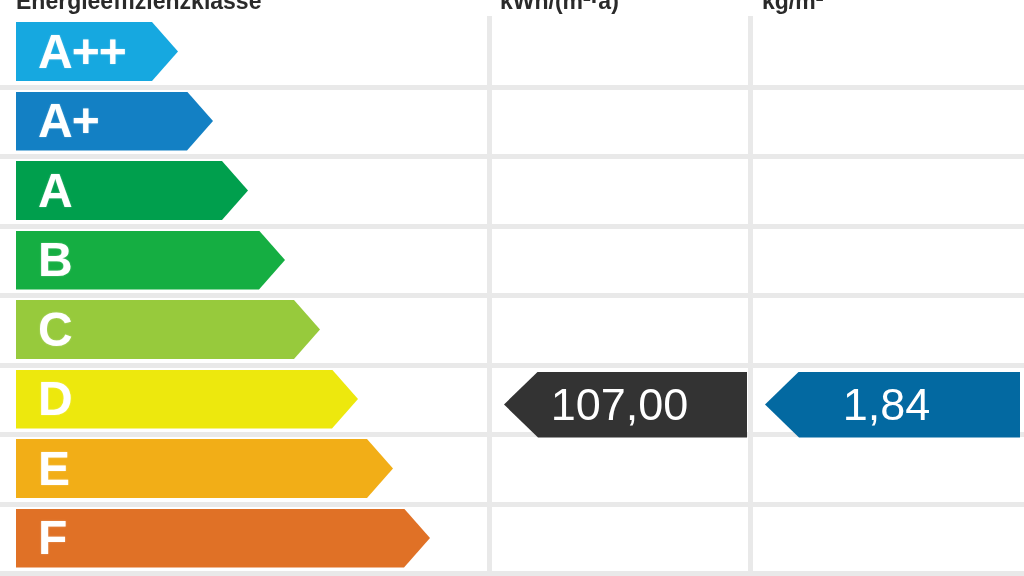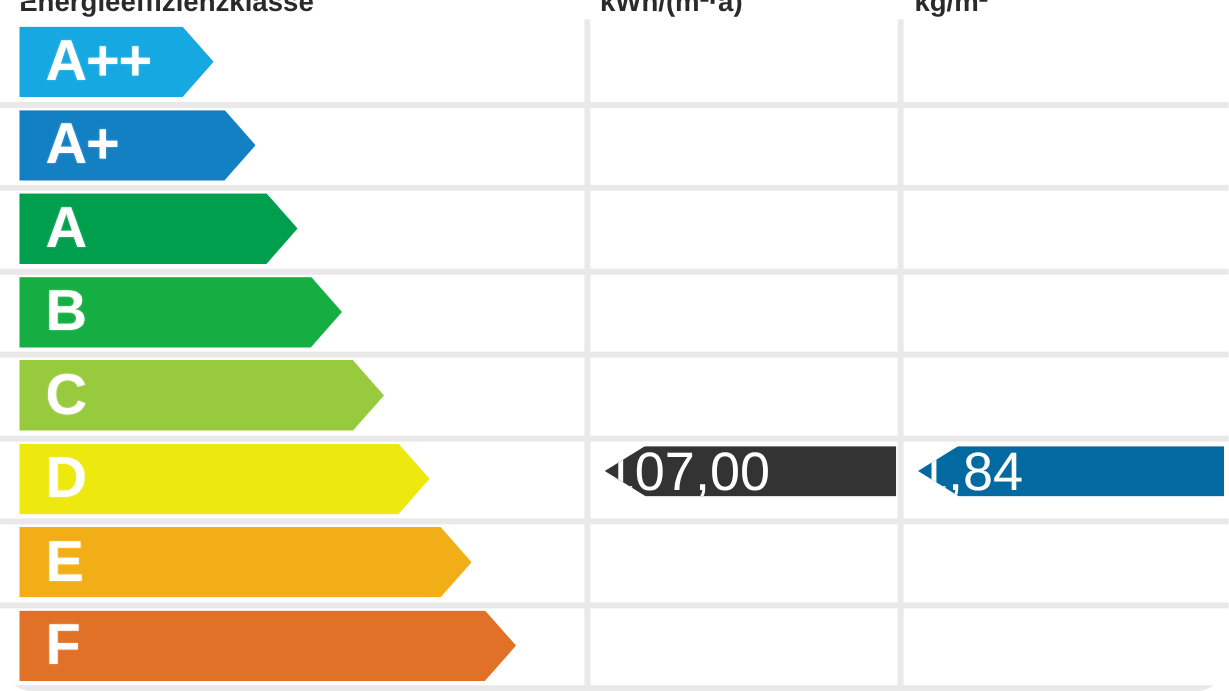--- a/index.html
+++ b/index.html
@@ -12,21 +12,20 @@
     font-family: "Liberation Sans", sans-serif;
     -webkit-font-smoothing: antialiased;
   }
 
   #label-root {
     position: relative;
     width: 1024px;
     height: 576px;
     background: #ffffff;
     overflow: hidden;
-    border-radius: 28px;
   }
 
   
   .header-row {
     position: absolute;
     left: 0;
     top: -14px;
     width: 1024px;
     height: 30px;
     background: #ffffff;
@@ -103,25 +102,25 @@
     letter-spacing: -1px;
     line-height: 1;
     color: #ffffff;
     text-shadow: 0 0 2px rgba(255,255,255,0.35);
     user-select: none;
   }
 
   
   .marker {
     position: absolute;
-    height: 42px;
+    height: 66px;
     background: #333333;
     display: flex;
     align-items: center;
-    justify-content: flex-start;
+    justify-content: center;
     -webkit-clip-path: polygon(0 50%, 34px 0, 100% 0, 100% 100%, 34px 100%);
     clip-path: polygon(0 50%, 34px 0, 100% 0, 100% 100%, 34px 100%);
   }
   .marker-text {
     color: #ffffff;
     font-size: 45px;
     font-weight: normal;
     line-height: 1;
     padding-right: 12px;
     white-space: nowrap;

